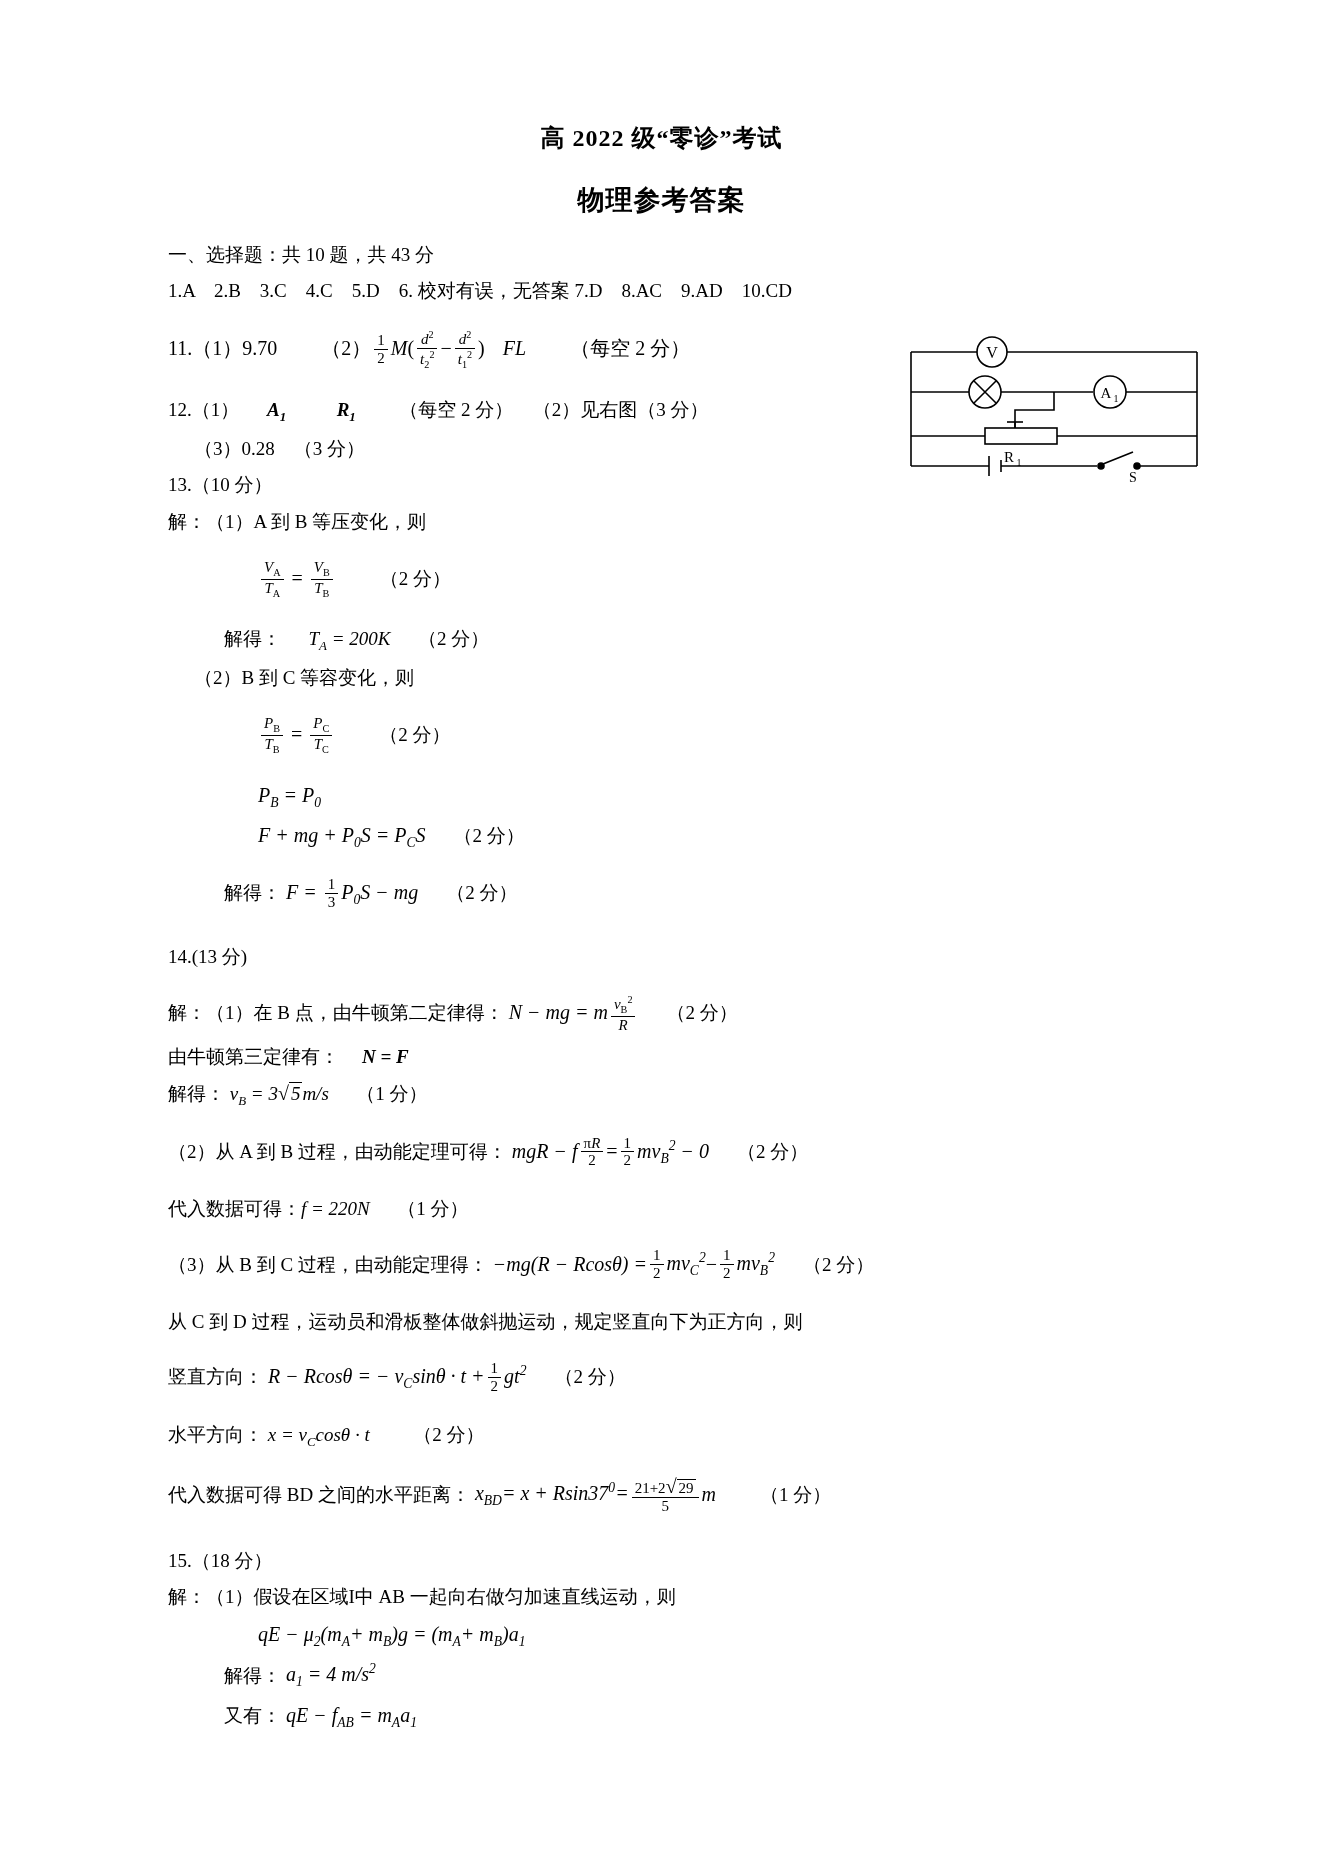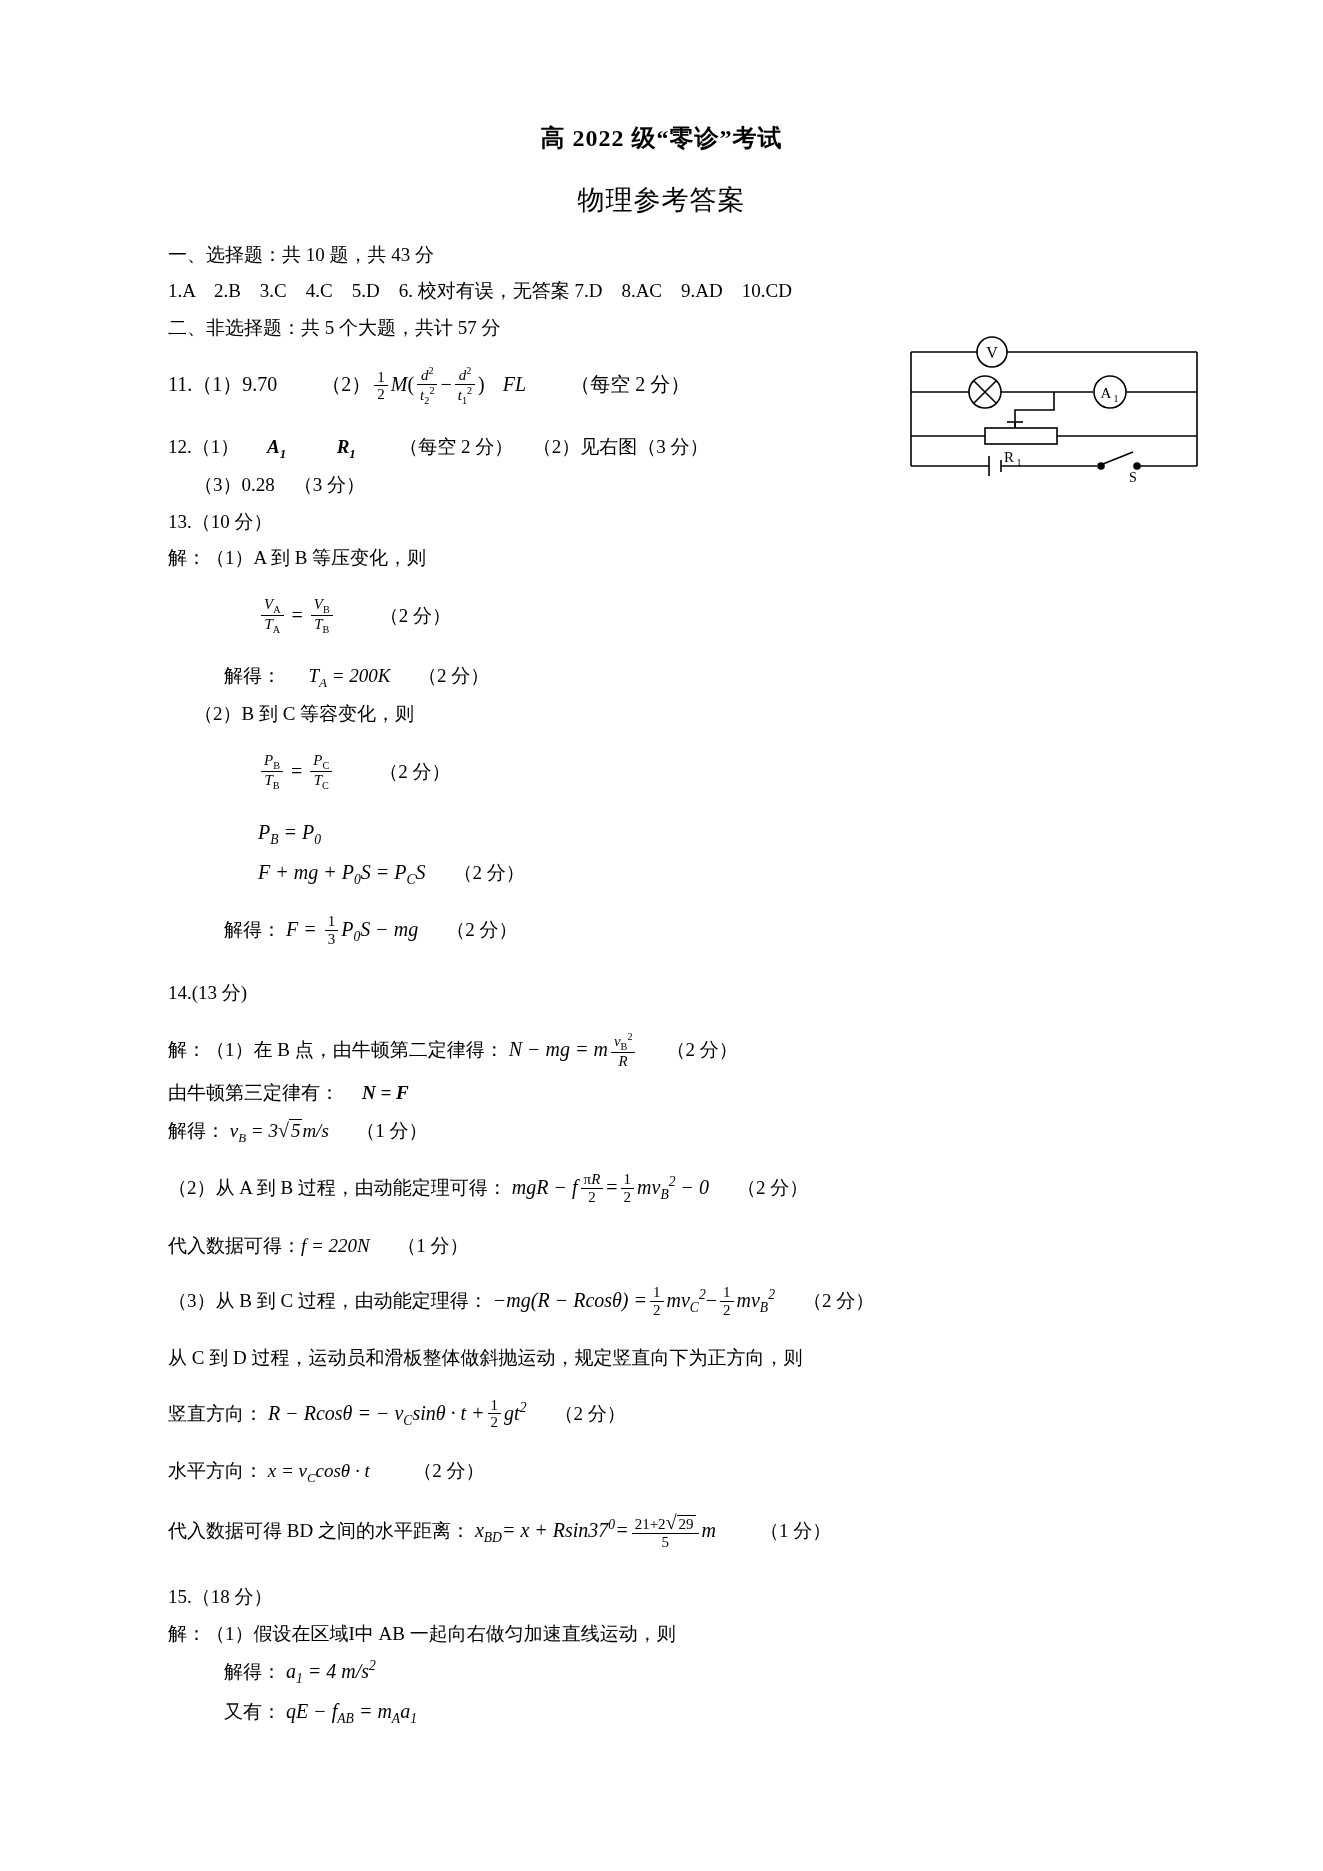--- a/index.html
+++ b/index.html
@@ -24,21 +24,21 @@
   .title1 {
     text-align: center;
     font-size: 24px;
     font-weight: bold;
     margin-top: 122px;
     letter-spacing: 1px;
   }
   .title2 {
     text-align: center;
     font-size: 27px;
-    font-weight: normal;
+    font-weight: bold;
     margin-top: 28px;
     letter-spacing: 1px;
   }
   .body {
     position: relative;
     margin-top: 22px;
     padding-left: 168px;
     padding-right: 120px;
     font-size: 19px;
     line-height: 1.55;
@@ -96,21 +96,20 @@
 
   <div class="title1">高 2022 级“零诊”考试</div>
   <div class="title2">物理参考答案</div>
 
   <div class="body">
 
     <div class="line">一、选择题：共 10 题，共 43 分</div>
 
     <div class="line">1.A　2.B　3.C　4.C　5.D　6. 校对有误，无答案 7.D　8.AC　9.AD　10.CD</div>
 
-    <div class="line">二、非选择题：共 5 个大题，共计 57 分</div>
 
     <div class="spacer-sm"></div>
 
     <div class="line mathline">
       <span>11.（1）9.70</span>
       <span class="gap-l"></span>
       <span>（2）</span><span class="frac"><span class="num">1</span><span class="den">2</span></span><span class="it">M</span>(<span class="frac"><span class="num"><i>d</i><sup>2</sup></span><span class="den"><i>t</i><sub>2</sub><sup>2</sup></span></span>−<span class="frac"><span class="num"><i>d</i><sup>2</sup></span><span class="den"><i>t</i><sub>1</sub><sup>2</sup></span></span>)<span class="gap"></span><span class="it">FL</span>
       <span class="gap-l"></span>
       <span>（每空 2 分）</span>
     </div>
@@ -268,20 +267,23 @@
       <span class="gap-l"></span>
       <span style="font-size:19px">（1 分）</span>
     </div>
 
     <div class="spacer"></div>
 
     <div class="line">15.（18 分）</div>
 
     <div class="line">解：（1）假设在区域I中 AB 一起向右做匀加速直线运动，则</div>
 
+    <div class="line indent3 mathline">
+      <span class="it"><span>qE − μ</span><sub>2</sub><span>(m</span><sub>A</sub><span>+ m</span><sub>B</sub><span>)g = (m</span><sub>A</sub><span>+ m</span><sub>B</sub><span>)a</span><sub>1</sub></span>
+    </div>
 
     <div class="line indent2 mathline">
       <span style="font-size:19px">解得：</span>
       <span class="it"><span>a</span><sub>1</sub> <span>= 4 m/s</span><sup>2</sup></span>
     </div>
 
     <div class="line indent2 mathline">
       <span style="font-size:19px">又有：</span>
       <span class="it"><span>qE − f</span><sub>AB</sub> <span>= m</span><sub>A</sub><span>a</span><sub>1</sub></span>
     </div>

